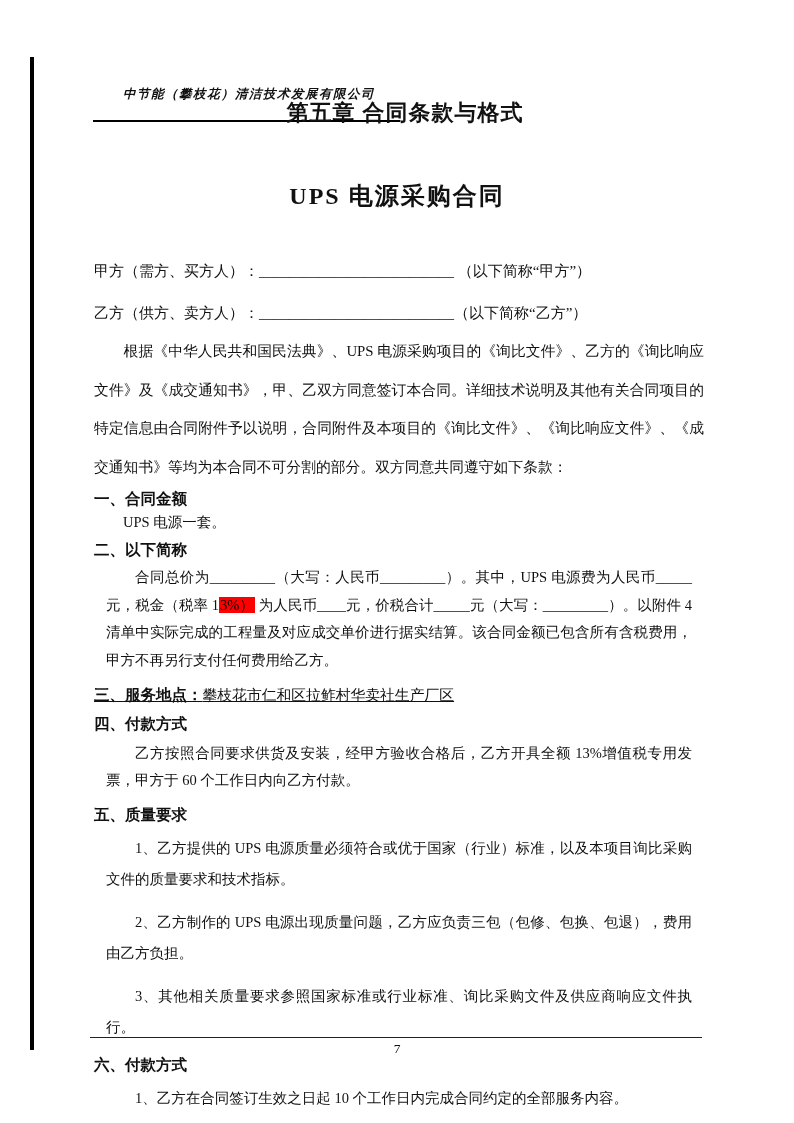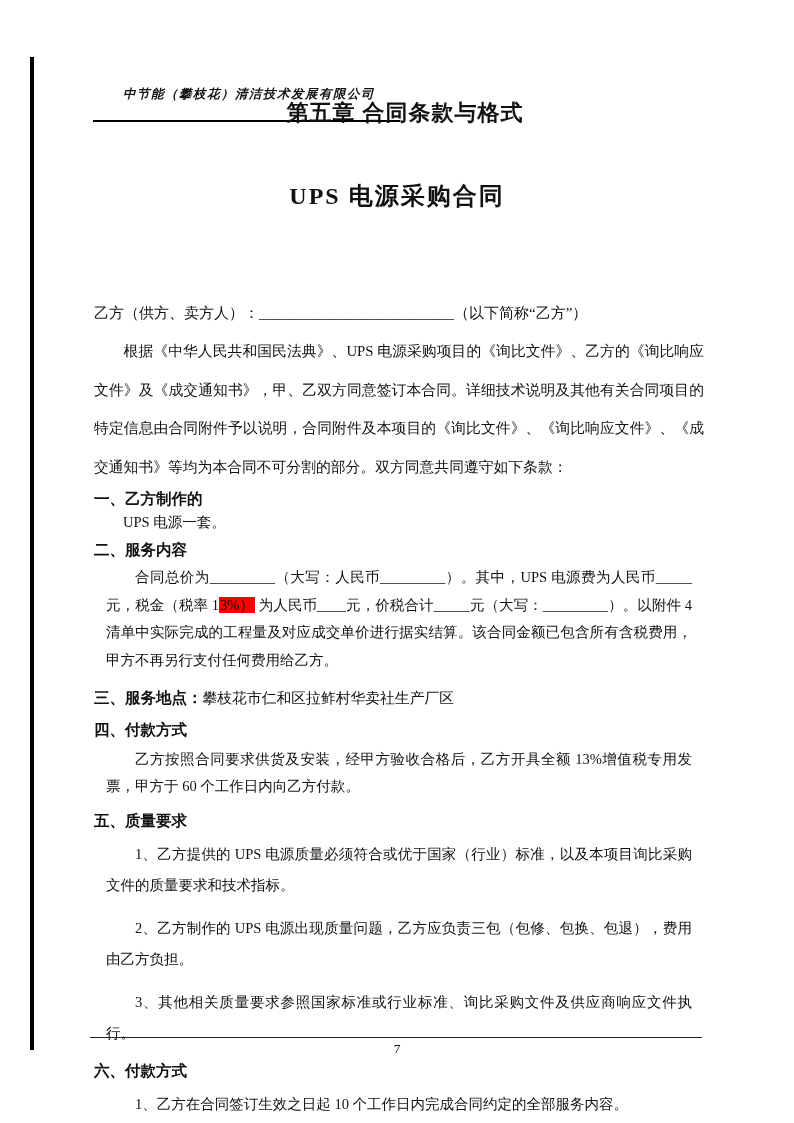--- a/index.html
+++ b/index.html
@@ -64,21 +64,21 @@
   .mt3{margin-top:3px;}
   .para{
     margin:12px;text-align:justify;text-indent:2em;
   }
   .para-amount{line-height:27.5px;margin-top:4px;}
   .para-payment{line-height:26.5px;margin-top:6px;}
   .para-quality{line-height:31px;}
   .q1{margin-top:8px;}
   .q2{margin-top:2px;}
   .q3{margin-top:0;}
-  .loc-line{margin-top:7px;line-height:24px;font-size:14.8px;}
+  .loc-line{margin-top:7px;line-height:18px;font-size:14.8px;text-decoration:underline;}
   .highlight{
     padding:0 1px;
   }
   .footer-rule{
     position:absolute;top:1037px;left:90px;width:612px;
     border-top:1.5px solid #222;height:0;
   }
   .footer-pagenum{
     position:absolute;top:1041px;left:0;width:100%;text-align:center;
     font-size:13.5px;
@@ -92,33 +92,36 @@
   <div class="change-bar"></div>
 
   <div class="doc-header">
     <div class="company">中节能（攀枝花）清洁技术发展有限公司</div>
   </div>
 
   <div class="chapter-title">第五章 合同条款与格式</div>
 
   <div class="doc-title">UPS 电源采购合同</div>
 
+  <div class="party-line party-a">
+    <span>甲方（需方、买方人）：</span><span class="blank">__________________________</span> <span>（以下简称“甲方”）</span>
+  </div>
 
   <div class="party-line party-b">
     <span>乙方（供方、卖方人）：</span><span class="blank">__________________________</span><span>（以下简称“乙方”）</span>
   </div>
 
   <p class="intro">根据《中华人民共和国民法典》、UPS 电源采购项目的《询比文件》、乙方的《询比响应文件》及《成交通知书》，甲、乙双方同意签订本合同。详细技术说明及其他有关合同项目的特定信息由合同附件予以说明，合同附件及本项目的《询比文件》、《询比响应文件》、《成交通知书》等均为本合同不可分割的部分。双方同意共同遵守如下条款：</p>
 
   <div class="sections">
 
-    <div class="sec-heading">一、乙方制作的</div>
+    <div class="sec-heading">一、合同金额</div>
     <div class="body-line">UPS 电源一套。</div>
 
-    <div class="sec-heading mt8">二、服务内容</div>
+    <div class="sec-heading mt8">二、以下简称</div>
     <p class="para para-amount"><span>合同总价为_________（大写：人民币_________）。其中，UPS 电源费为人民币_____元，税金（税率 1</span><span class="highlight" id="hl" style="background: rgb(255, 0, 0); color: rgb(0, 0, 0);">3%）</span><span> 为人民币____元，价税合计_____元（大写：_________）。以附件 4 清单中实际完成的工程量及对应成交单价进行据实结算。该合同金额已包含所有含税费用，甲方不再另行支付任何费用给乙方。</span></p>
 
     <div class="loc-line">
       <span class="sec-heading-inline">三、服务地点</span><span class="sec-heading-inline">：</span><span>攀枝花市仁和区拉鲊村华卖社生产厂区</span>
     </div>
 
     <div class="sec-heading mt10">四、付款方式</div>
     <p class="para para-payment">乙方按照合同要求供货及安装，经甲方验收合格后，乙方开具全额 13%增值税专用发票，甲方于 60 个工作日内向乙方付款。</p>
 
     <div class="sec-heading mt3">五、质量要求</div>

